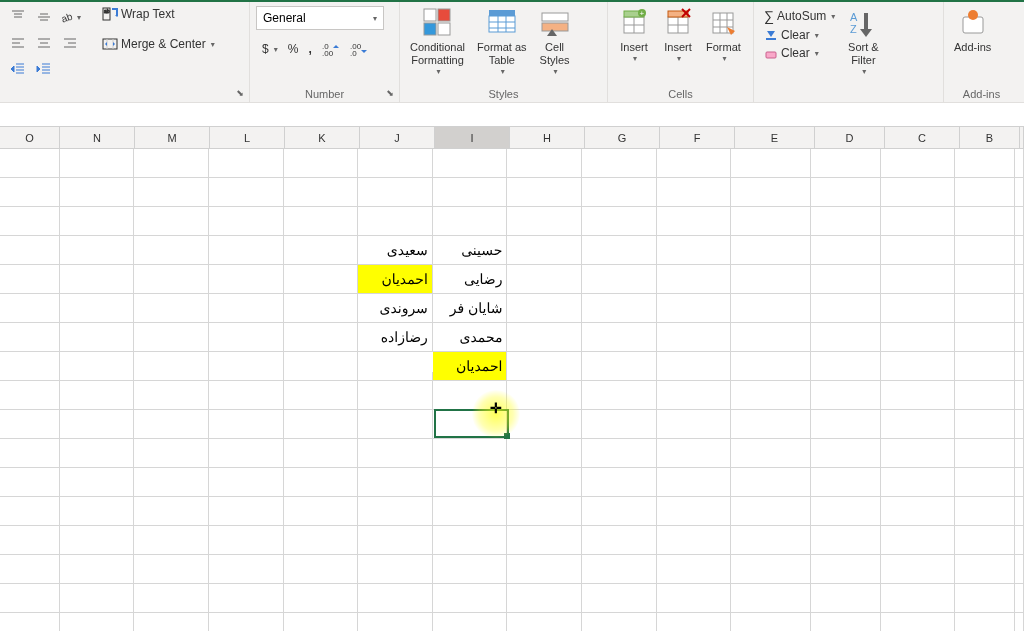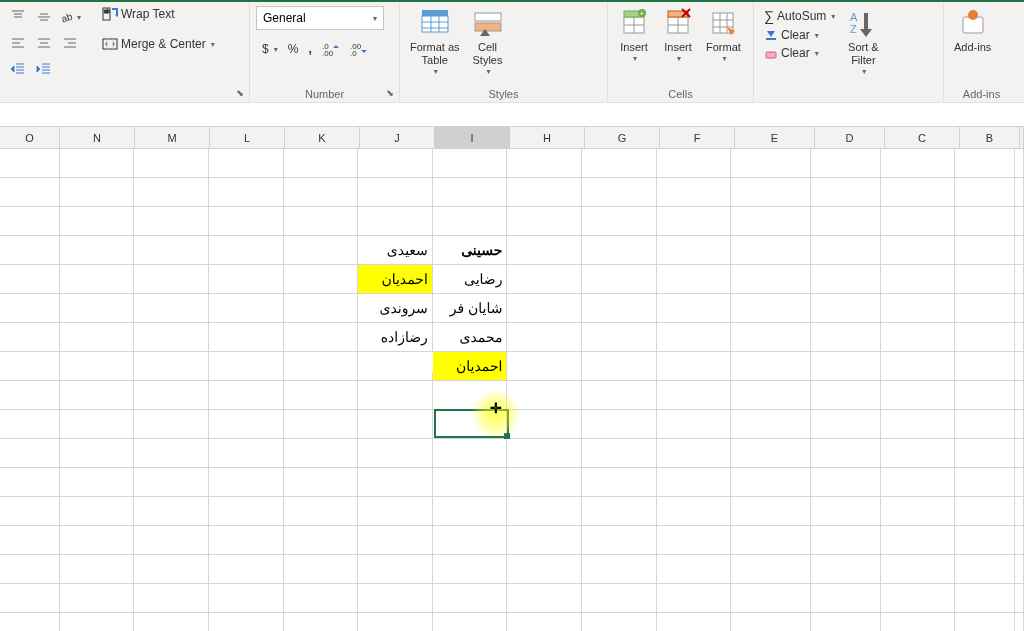--- a/index.html
+++ b/index.html
@@ -352,20 +352,31 @@
             </svg>
         </span>
       </div>
     </div>
     <div class="ribbon-group-label">Number</div>
     <div class="group-launcher">⬊</div>
   </div>
 
   <div class="ribbon-group" style="width:208px">
     <div class="ribbon-group-content">
+      <div class="ribbon-btn dropdown-arrow">
+        <div class="ribbon-btn-icon">
+          <svg width="32" height="32">
+              <rect x="2" y="2" width="12" height="12" fill="#fff" stroke="#999"></rect>
+              <rect x="16" y="2" width="12" height="12" fill="#e74c3c" stroke="#999"></rect>
+              <rect x="2" y="16" width="12" height="12" fill="#3498db" stroke="#999"></rect>
+              <rect x="16" y="16" width="12" height="12" fill="#fff" stroke="#999"></rect>
+            </svg>
+        </div>
+        <div class="ribbon-btn-label">Conditional<br>Formatting</div>
+      </div>
       <div class="ribbon-btn dropdown-arrow">
         <div class="ribbon-btn-icon">
           <svg width="32" height="32">
               <rect x="3" y="3" width="26" height="6" fill="#5b9bd5"></rect>
               <rect x="3" y="9" width="26" height="16" fill="#fff" stroke="#5b9bd5"></rect>
               <line x1="3" y1="15" x2="29" y2="15" stroke="#5b9bd5"></line>
               <line x1="3" y1="21" x2="29" y2="21" stroke="#5b9bd5"></line>
               <line x1="12" y1="3" x2="12" y2="25" stroke="#5b9bd5"></line>
               <line x1="20" y1="3" x2="20" y2="25" stroke="#5b9bd5"></line>
             </svg>
@@ -554,21 +565,21 @@
       <div class="cell" style="width: 60px;"></div>
       <div class="cell" style="flex: 1 1 0%;"></div>
     </div>
     <div class="grid-row">
       <div class="cell" style="width: 60px;"></div>
       <div class="cell" style="width: 75px;"></div>
       <div class="cell" style="width: 75px;"></div>
       <div class="cell" style="width: 75px;"></div>
       <div class="cell" style="width: 75px;"></div>
       <div class="cell" style="width: 75px;">سعیدی</div>
-      <div class="cell" style="width: 75px; font-weight: bold;">حسینی</div>
+      <div class="cell" style="width: 75px;">حسینی</div>
       <div class="cell" style="width: 75px;"></div>
       <div class="cell" style="width: 75px;"></div>
       <div class="cell" style="width: 75px;"></div>
       <div class="cell" style="width: 80px;"></div>
       <div class="cell" style="width: 70px;"></div>
       <div class="cell" style="width: 75px;"></div>
       <div class="cell" style="width: 60px;"></div>
       <div class="cell" style="flex: 1 1 0%;"></div>
     </div>
     <div class="grid-row">

